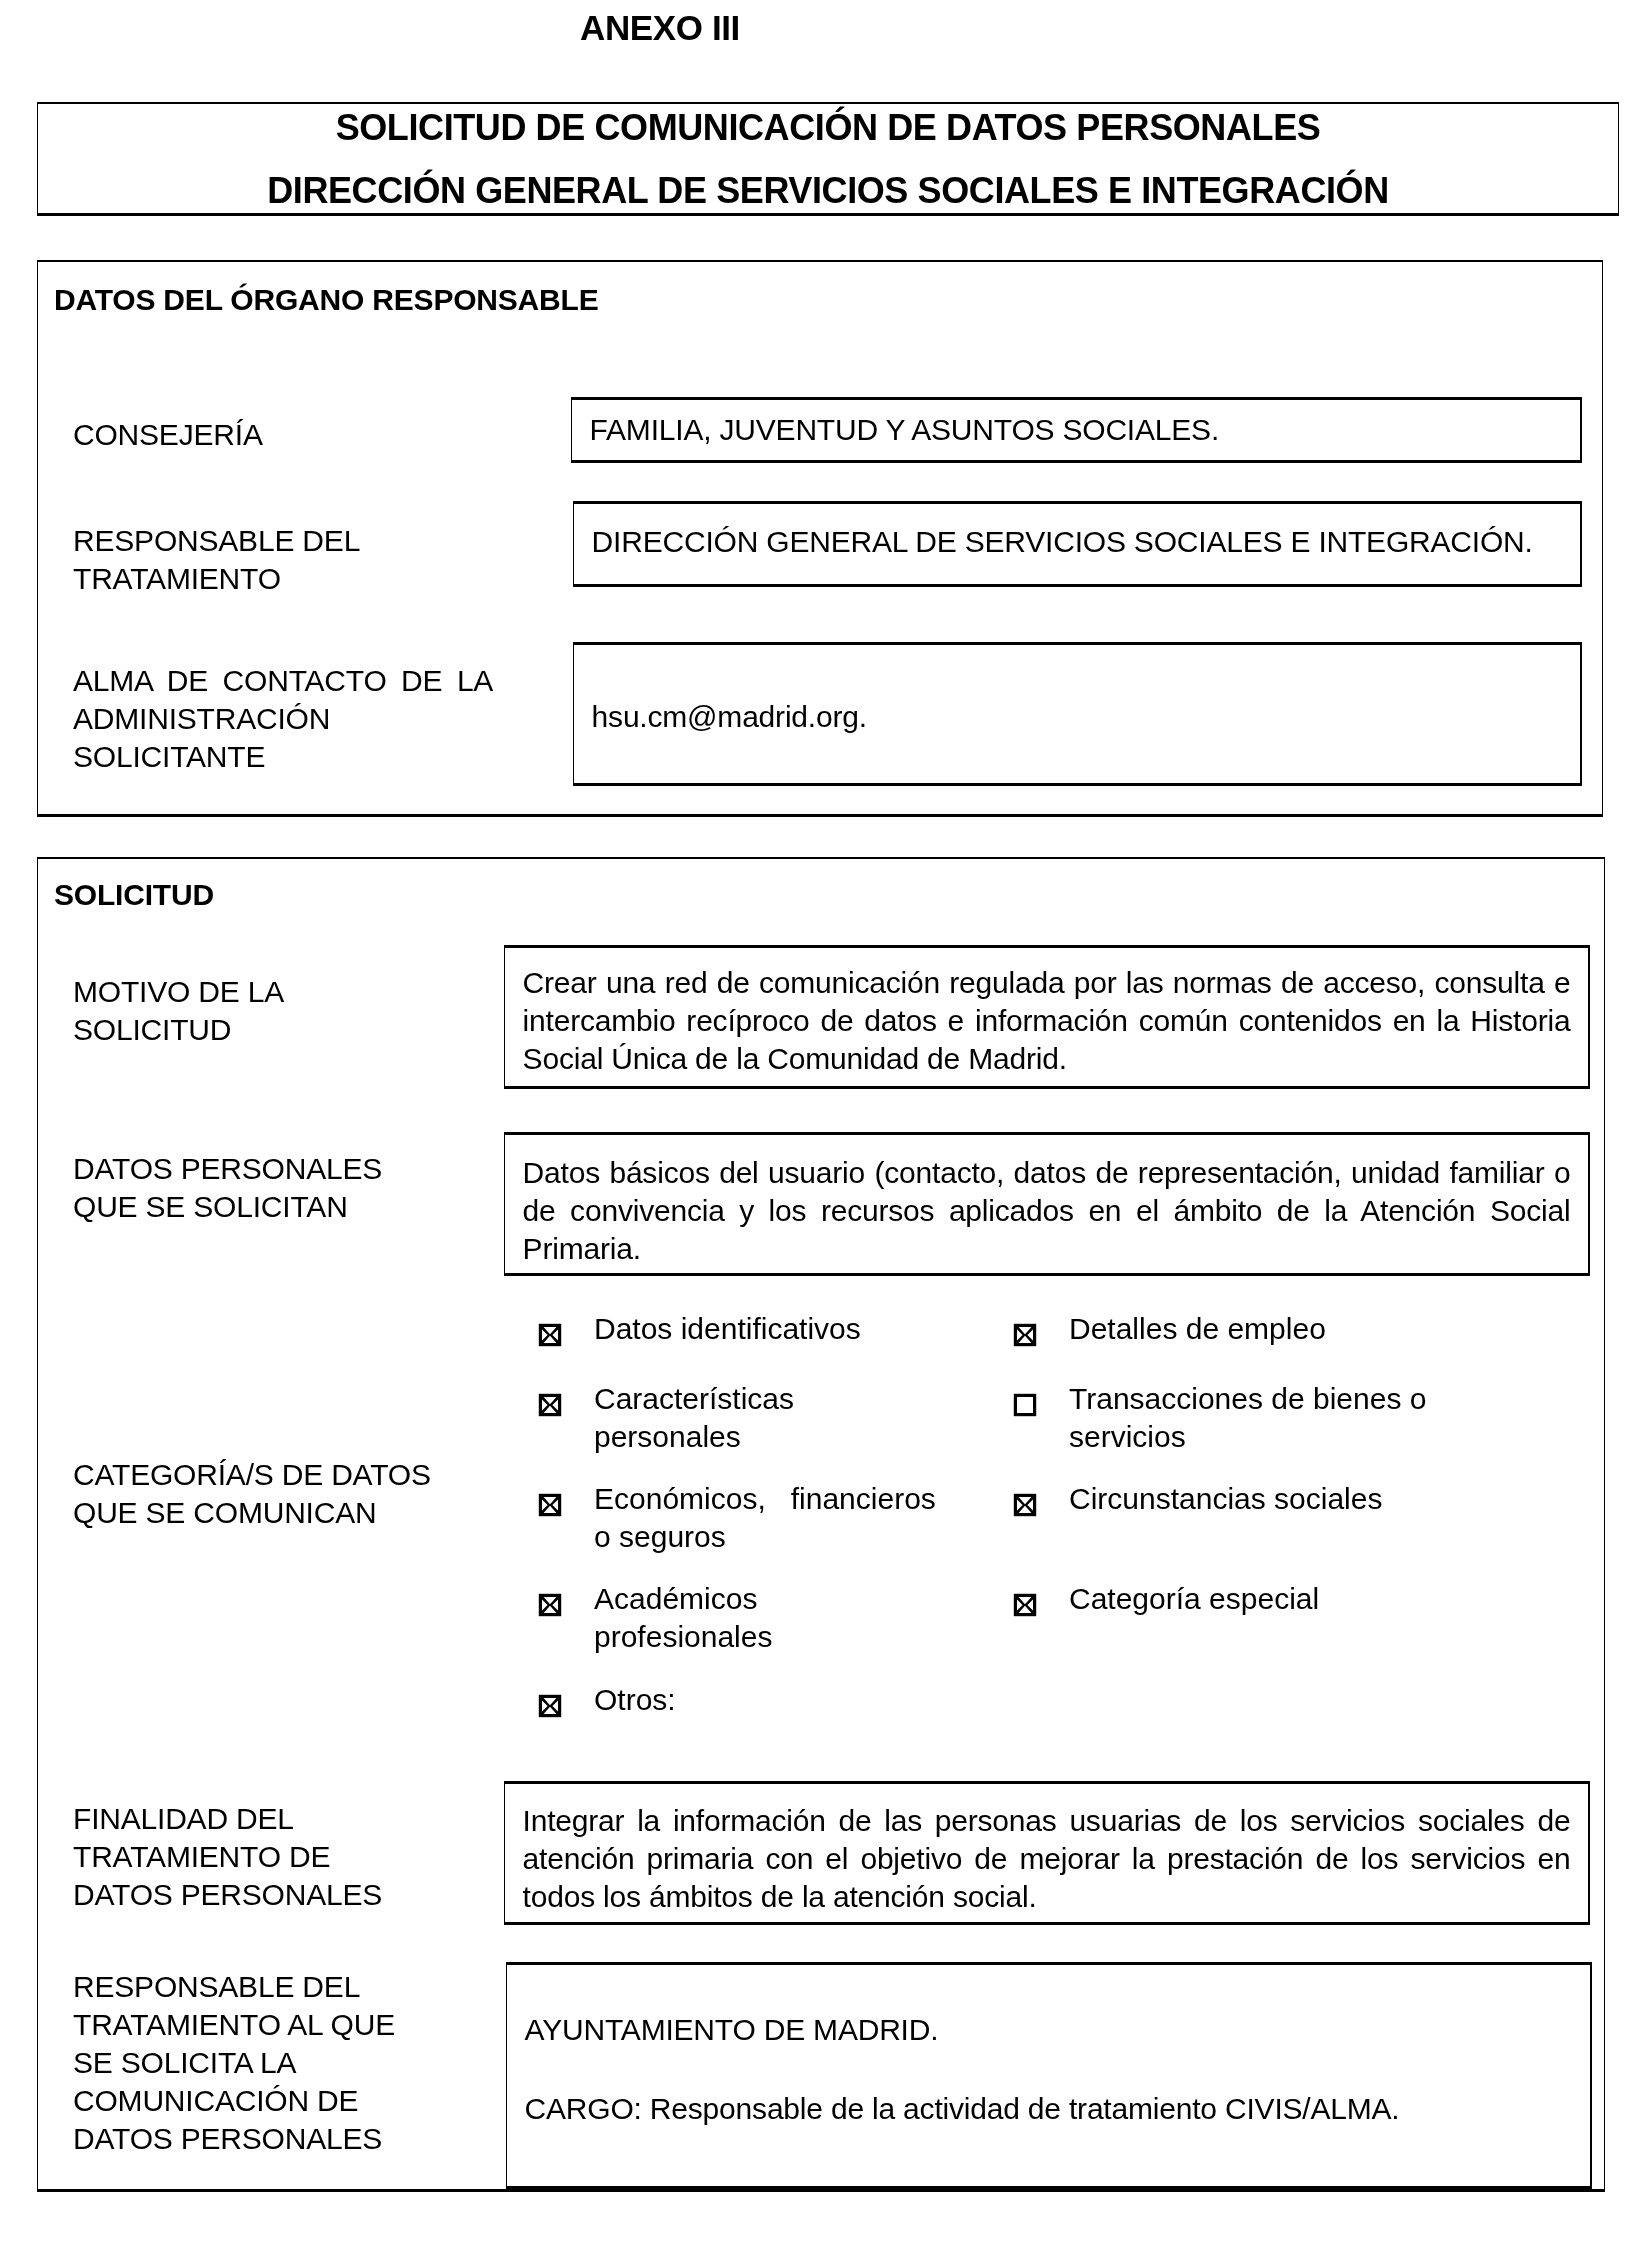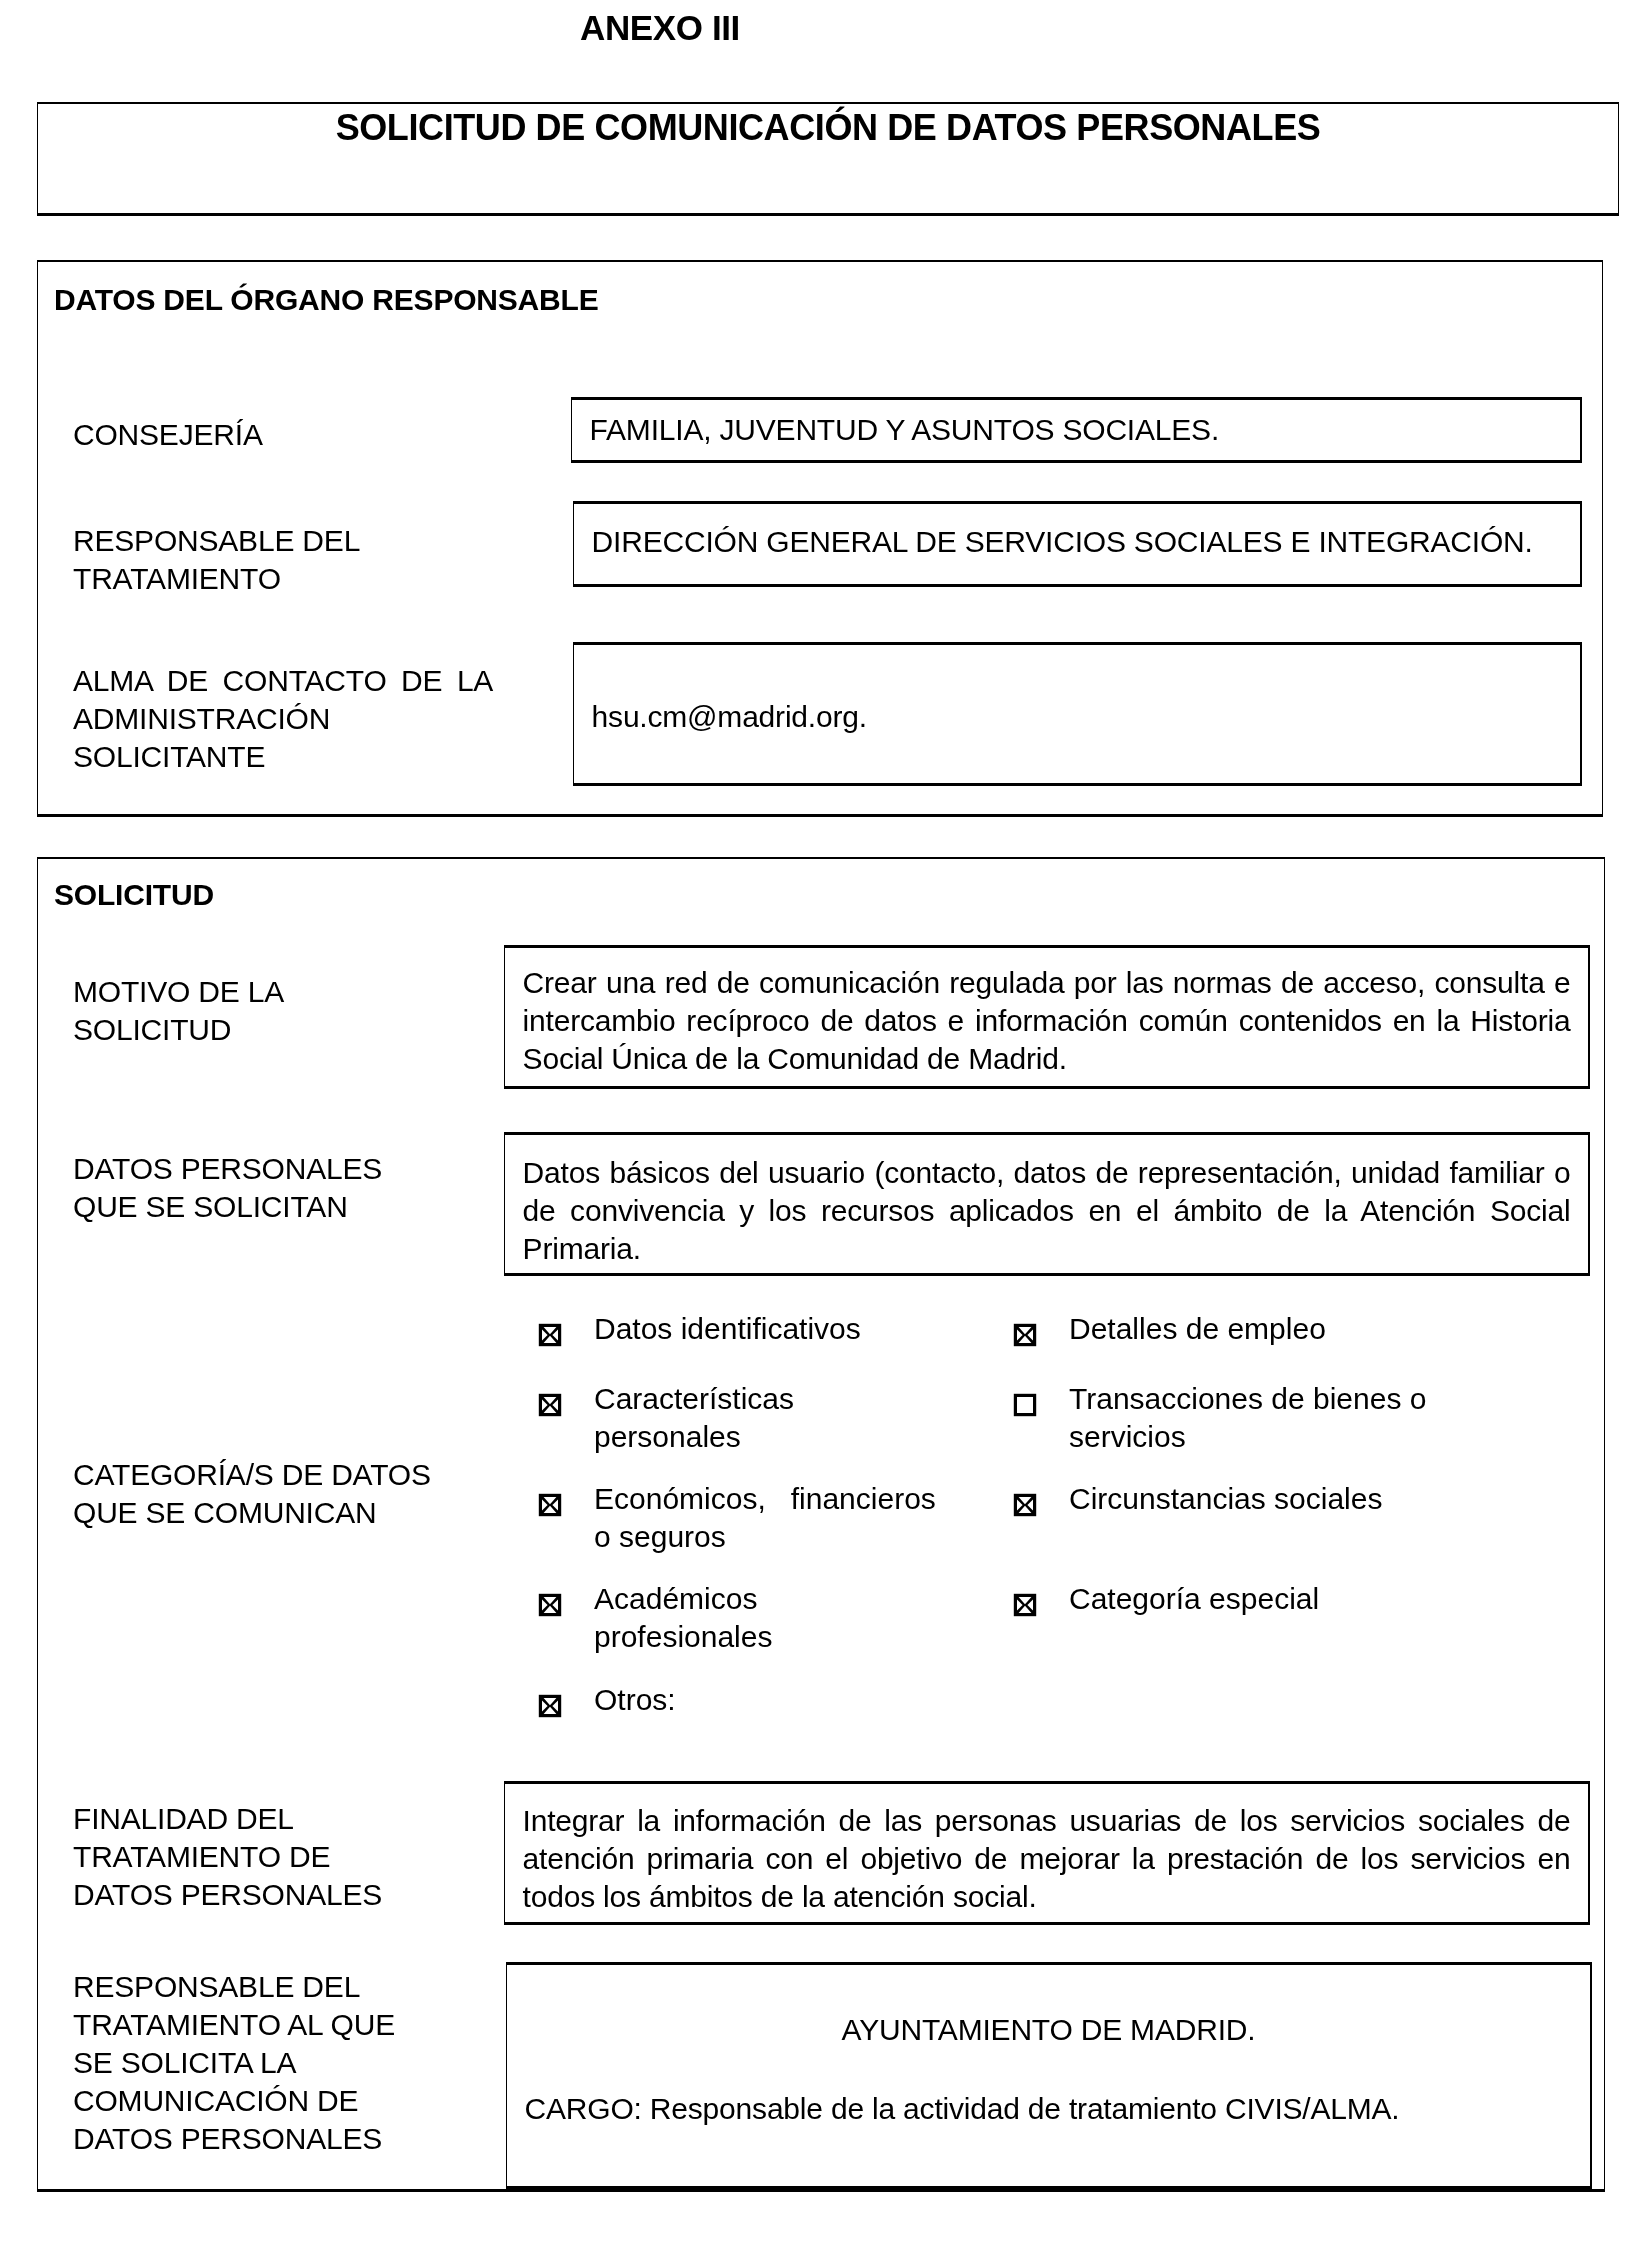--- a/index.html
+++ b/index.html
@@ -28,20 +28,21 @@
   .cb { position: absolute; width: 24px; height: 24px; }
   .cb-text { position: absolute; font-size: 30px; line-height: 38px; }
 </style>
 </head>
 <body>
 
 <div id="annex-title" class="abs">ANEXO III</div>
 
 <div id="title-box" class="abs">
   <div id="title-line1" class="t">SOLICITUD DE COMUNICACIÓN DE DATOS PERSONALES</div>
+  <div id="title-line2" class="t">DIRECCIÓN GENERAL DE SERVICIOS SOCIALES E INTEGRACIÓN</div>
 </div>
 
 <div id="section-organo" class="abs section">
   <div class="abs sec-head" style="left:16px; top:21px;">DATOS DEL ÓRGANO RESPONSABLE</div>
 
   <div class="abs label" style="left:35px; top:154px;">CONSEJERÍA</div>
   <div class="abs field" style="left:533px; top:135px; width:1011px; height:66px;">
     <div class="txt" style="top:11.2px; text-align:left;">FAMILIA, JUVENTUD Y ASUNTOS SOCIALES.</div>
   </div>
 
@@ -186,17 +187,17 @@
   </div>
 
   <div class="abs label" style="left:35px; top:1109px;">
     <div>RESPONSABLE DEL</div>
     <div>TRATAMIENTO AL QUE</div>
     <div>SE SOLICITA LA</div>
     <div>COMUNICACIÓN DE</div>
     <div>DATOS PERSONALES</div>
   </div>
   <div class="abs field" style="left:468px; top:1103px; width:1086px; height:227px;">
-    <div class="txt" style="top:46px; text-align:center;">AYUNTAMIENTO DE MADRID.</div>
+    <div class="txt" style="top:46px; text-align:left;">AYUNTAMIENTO DE MADRID.</div>
     <div class="txt" style="top:125px; text-align:left;">CARGO: Responsable de la actividad de tratamiento CIVIS/ALMA.</div>
   </div>
 </div>
 
 
 </body></html>

